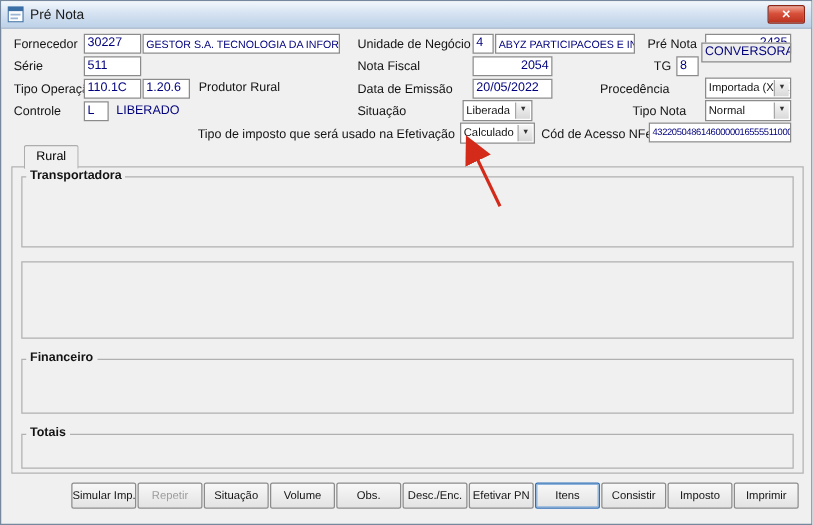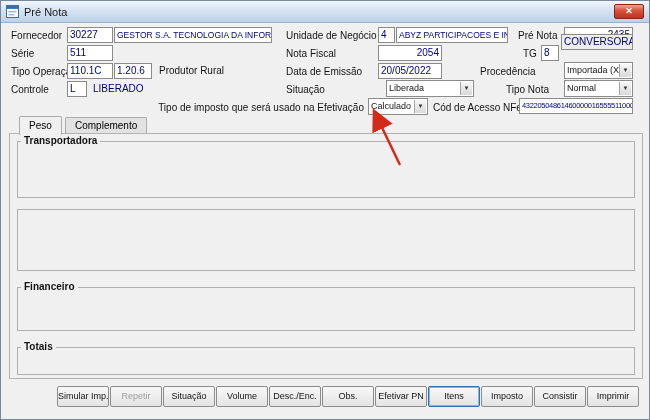--- a/index.html
+++ b/index.html
@@ -98,21 +98,21 @@
   <div class="lbl" style="left:479px;top:64px">Procedência</div>
   <div class="cmb" style="left:563px;top:61px;width:69px">
     <span>Importada (XML)</span>
     <span class="cmb-arrow">▼</span>
   </div>
 
   <div class="lbl" style="left:10px;top:82px">Controle</div>
   <div class="fld" style="left:66px;top:80px;width:20px">L</div>
   <div class="txt" style="left:92px;top:82px">LIBERADO</div>
   <div class="lbl" style="left:285px;top:82px">Situação</div>
-  <div class="cmb" style="left:385px;top:79px;width:88px">
+  <div class="cmb" style="left:369px;top:79px;width:56px">
     <span>Liberada</span>
     <span class="cmb-arrow">▼</span>
   </div>
   <div class="lbl" style="left:505px;top:82px">Tipo Nota</div>
   <div class="cmb" style="left:563px;top:79px;width:69px">
     <span>Normal</span>
     <span class="cmb-arrow">▼</span>
   </div>
 
   <div class="lbl r" style="left:120px;top:100px;width:243px">Tipo de imposto que será usado na Efetivação</div>
@@ -125,22 +125,21 @@
 
   <svg class="arrow-svg" style="left:352px;top:100px" width="60" height="72">
     <defs>
       <marker id="ah" markerWidth="9" markerHeight="9" refX="6" refY="4.5" orient="auto">
         <path d="M0,0 L9,4.5 L0,9 z" fill="#d42a1a"></path>
       </marker>
     </defs>
     <line x1="47" y1="64" x2="23" y2="14" stroke="#d42a1a" stroke-width="2.5" marker-end="url(#ah)"></line>
   </svg>
 
-  <div class="tab active" style="left:18px;top:115px">Peso</div>
-  <div class="tab" style="left:64px;top:116px">Complemento</div>
+  <div class="tab active" style="left:18px;top:115px">Rural</div>
   <div class="page" style="left:8px;top:132px;width:634px;height:246px"></div>
 
   <div class="grp" style="left:16px;top:140px;width:618px;height:57px"></div>
   <div class="grp-title" style="left:20px;top:134px">Transportadora</div>
 
   <div class="lbl" style="left:28px;top:148px">Transportadora</div>
   <div class="fld" style="left:96px;top:146px;width:50px"></div>
   <div class="fld" style="left:147px;top:146px;width:16px"></div>
   <div class="lbl" style="left:382px;top:148px">Frete</div>
   <div class="cmb" style="left:410px;top:145px;width:80px">
@@ -229,22 +228,22 @@
   <div class="lbl" style="left:360px;top:354px">Total Serviço</div>
   <div class="fld num" style="left:426px;top:352px;width:70px">0,00</div>
   <div class="lbl" style="left:514px;top:354px">Total Pré Nota</div>
   <div class="fld num" style="left:582px;top:352px;width:52px">1.000,00</div>
 
   <div class="btnrow">
     <div class="btn">Simular Imp.</div>
     <div class="btn disabled">Repetir</div>
     <div class="btn">Situação</div>
     <div class="btn">Volume</div>
+    <div class="btn">Obs.</div>
     <div class="btn">Desc./Enc.</div>
-    <div class="btn">Obs.</div>
     <div class="btn">Efetivar PN</div>
     <div class="btn focus">Itens</div>
+    <div class="btn">Consistir</div>
     <div class="btn">Imposto</div>
-    <div class="btn">Consistir</div>
     <div class="btn">Imprimir</div>
   </div>
 
 </div>
 
 </body></html>

